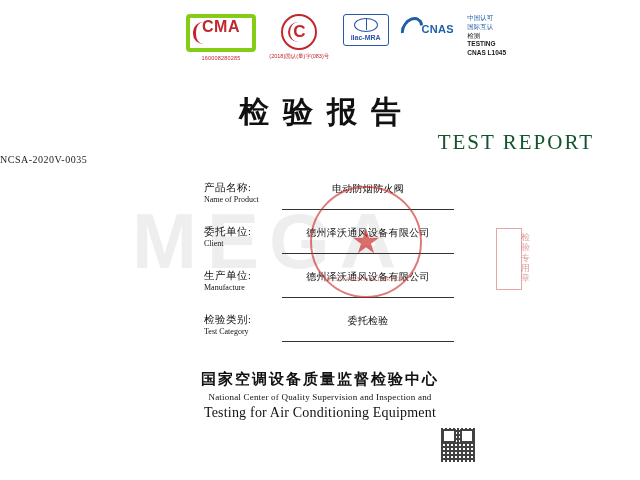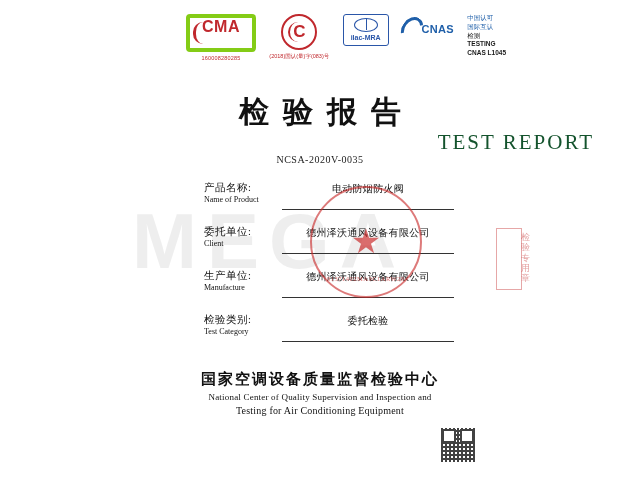--- a/index.html
+++ b/index.html
@@ -202,21 +202,20 @@
     font-size: 21px;
     letter-spacing: 2px;
     font-family: "Liberation Serif", serif;
     color: #14532d;
   }
   .report-no {
     position: absolute;
     top: 154px;
     left: 0;
     width: 640px;
-    text-align: center;
     font-size: 10px;
     letter-spacing: 0.5px;
     color: #222222;
   }
 
   
   .fields {
     position: absolute;
     top: 182px;
     left: 204px;
@@ -277,21 +276,21 @@
     font-size: 9px;
     letter-spacing: 0.2px;
     color: #111111;
   }
   .org-en2 {
     position: absolute;
     top: 405px;
     left: 0;
     width: 640px;
     text-align: center;
-    font-size: 10px;
+    font-size: 14px;
     letter-spacing: 0.2px;
     color: #111111;
   }
 
   
   .watermark {
     position: absolute;
     top: 196px;
     left: 132px;
     font-family: "Liberation Sans", sans-serif;

